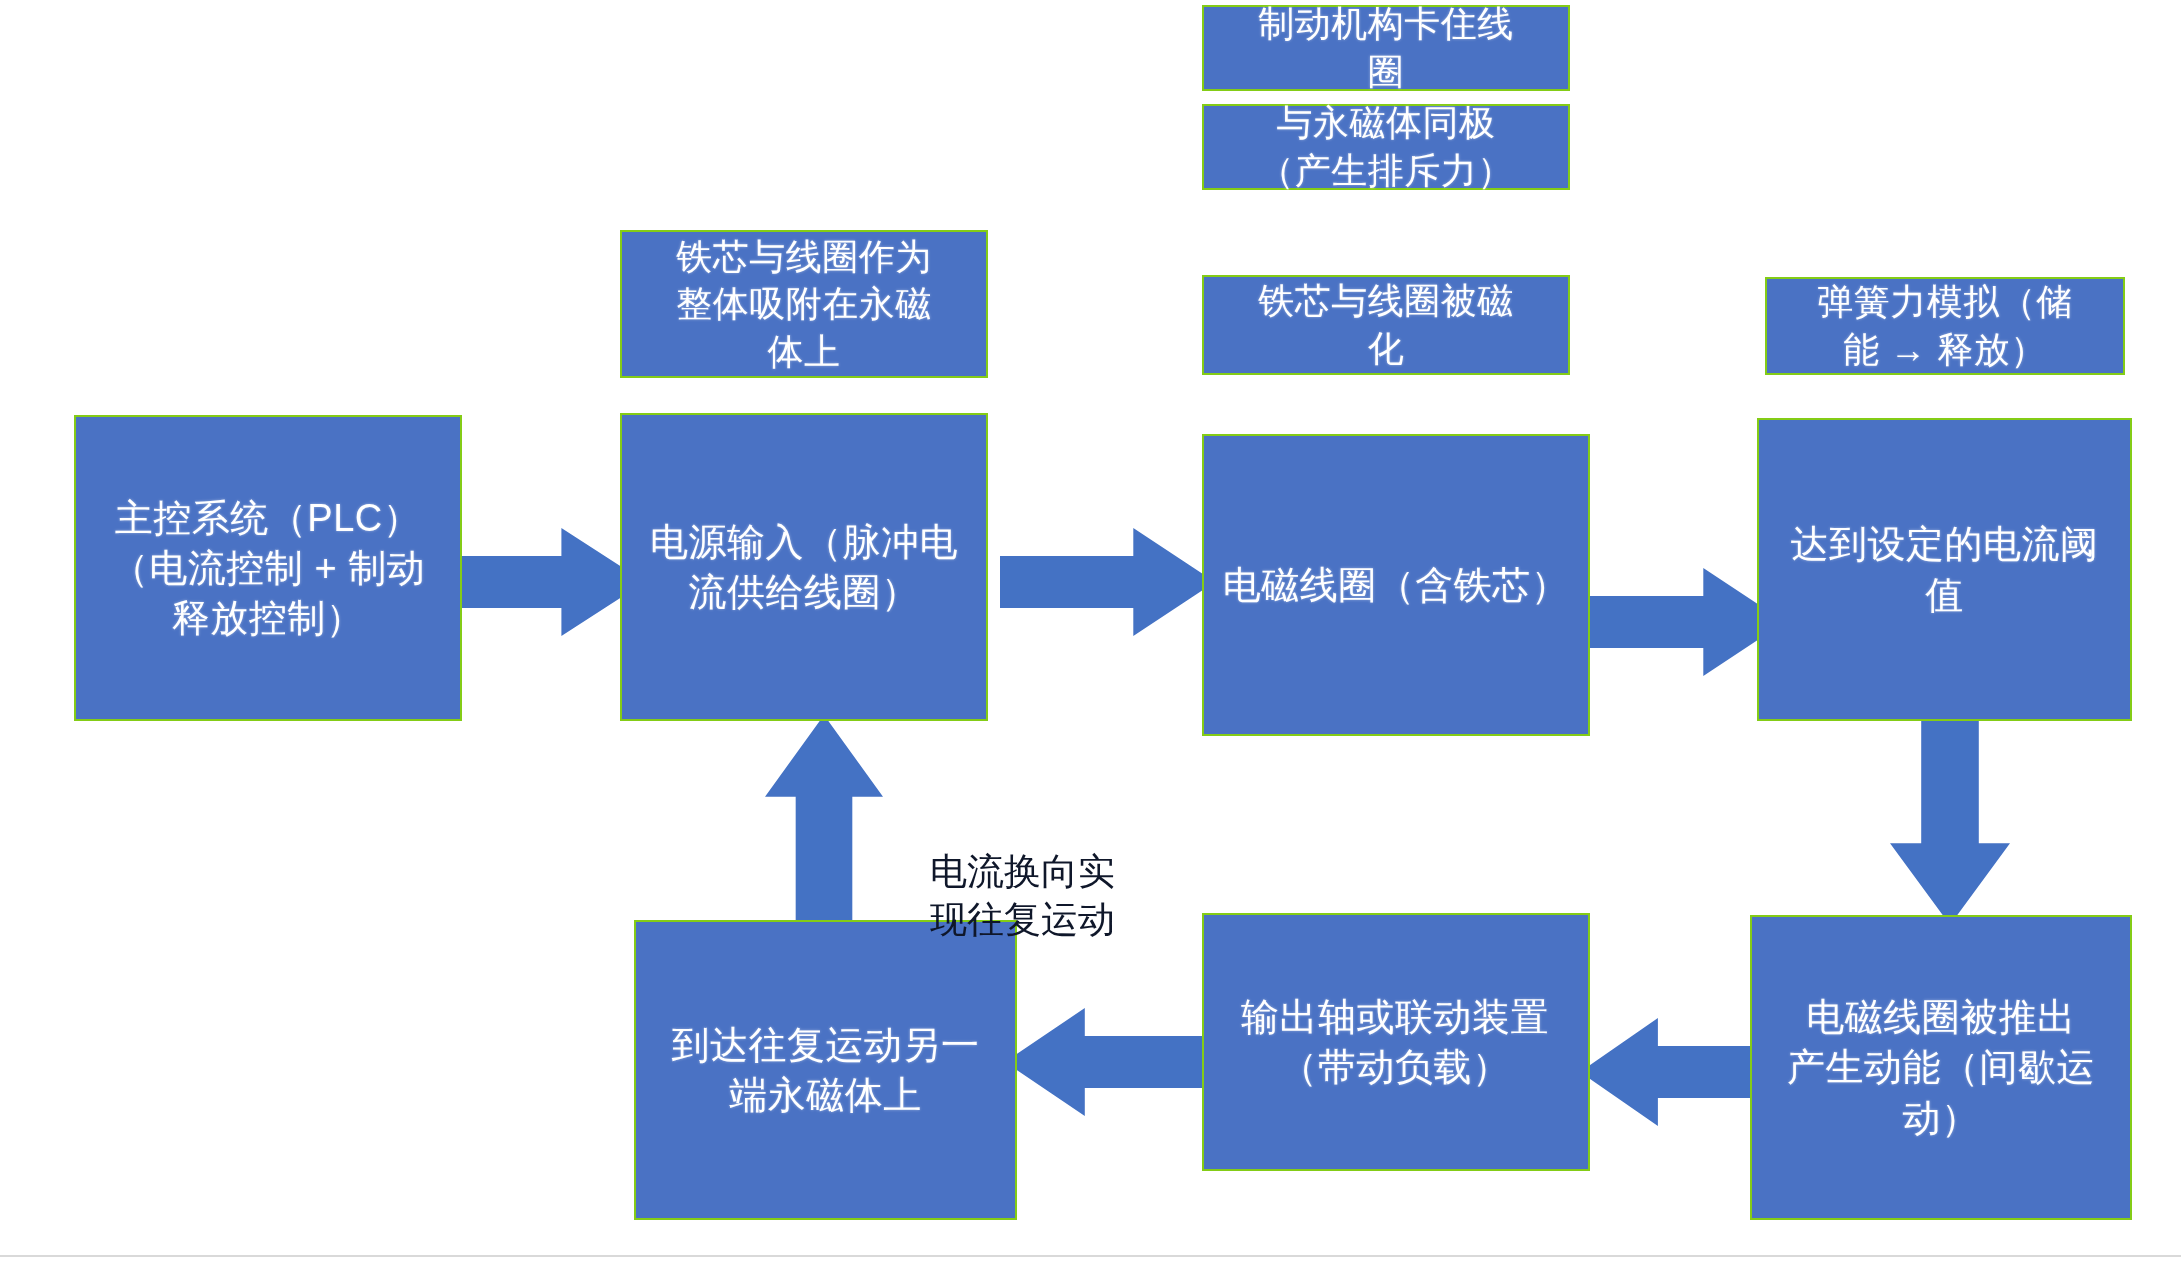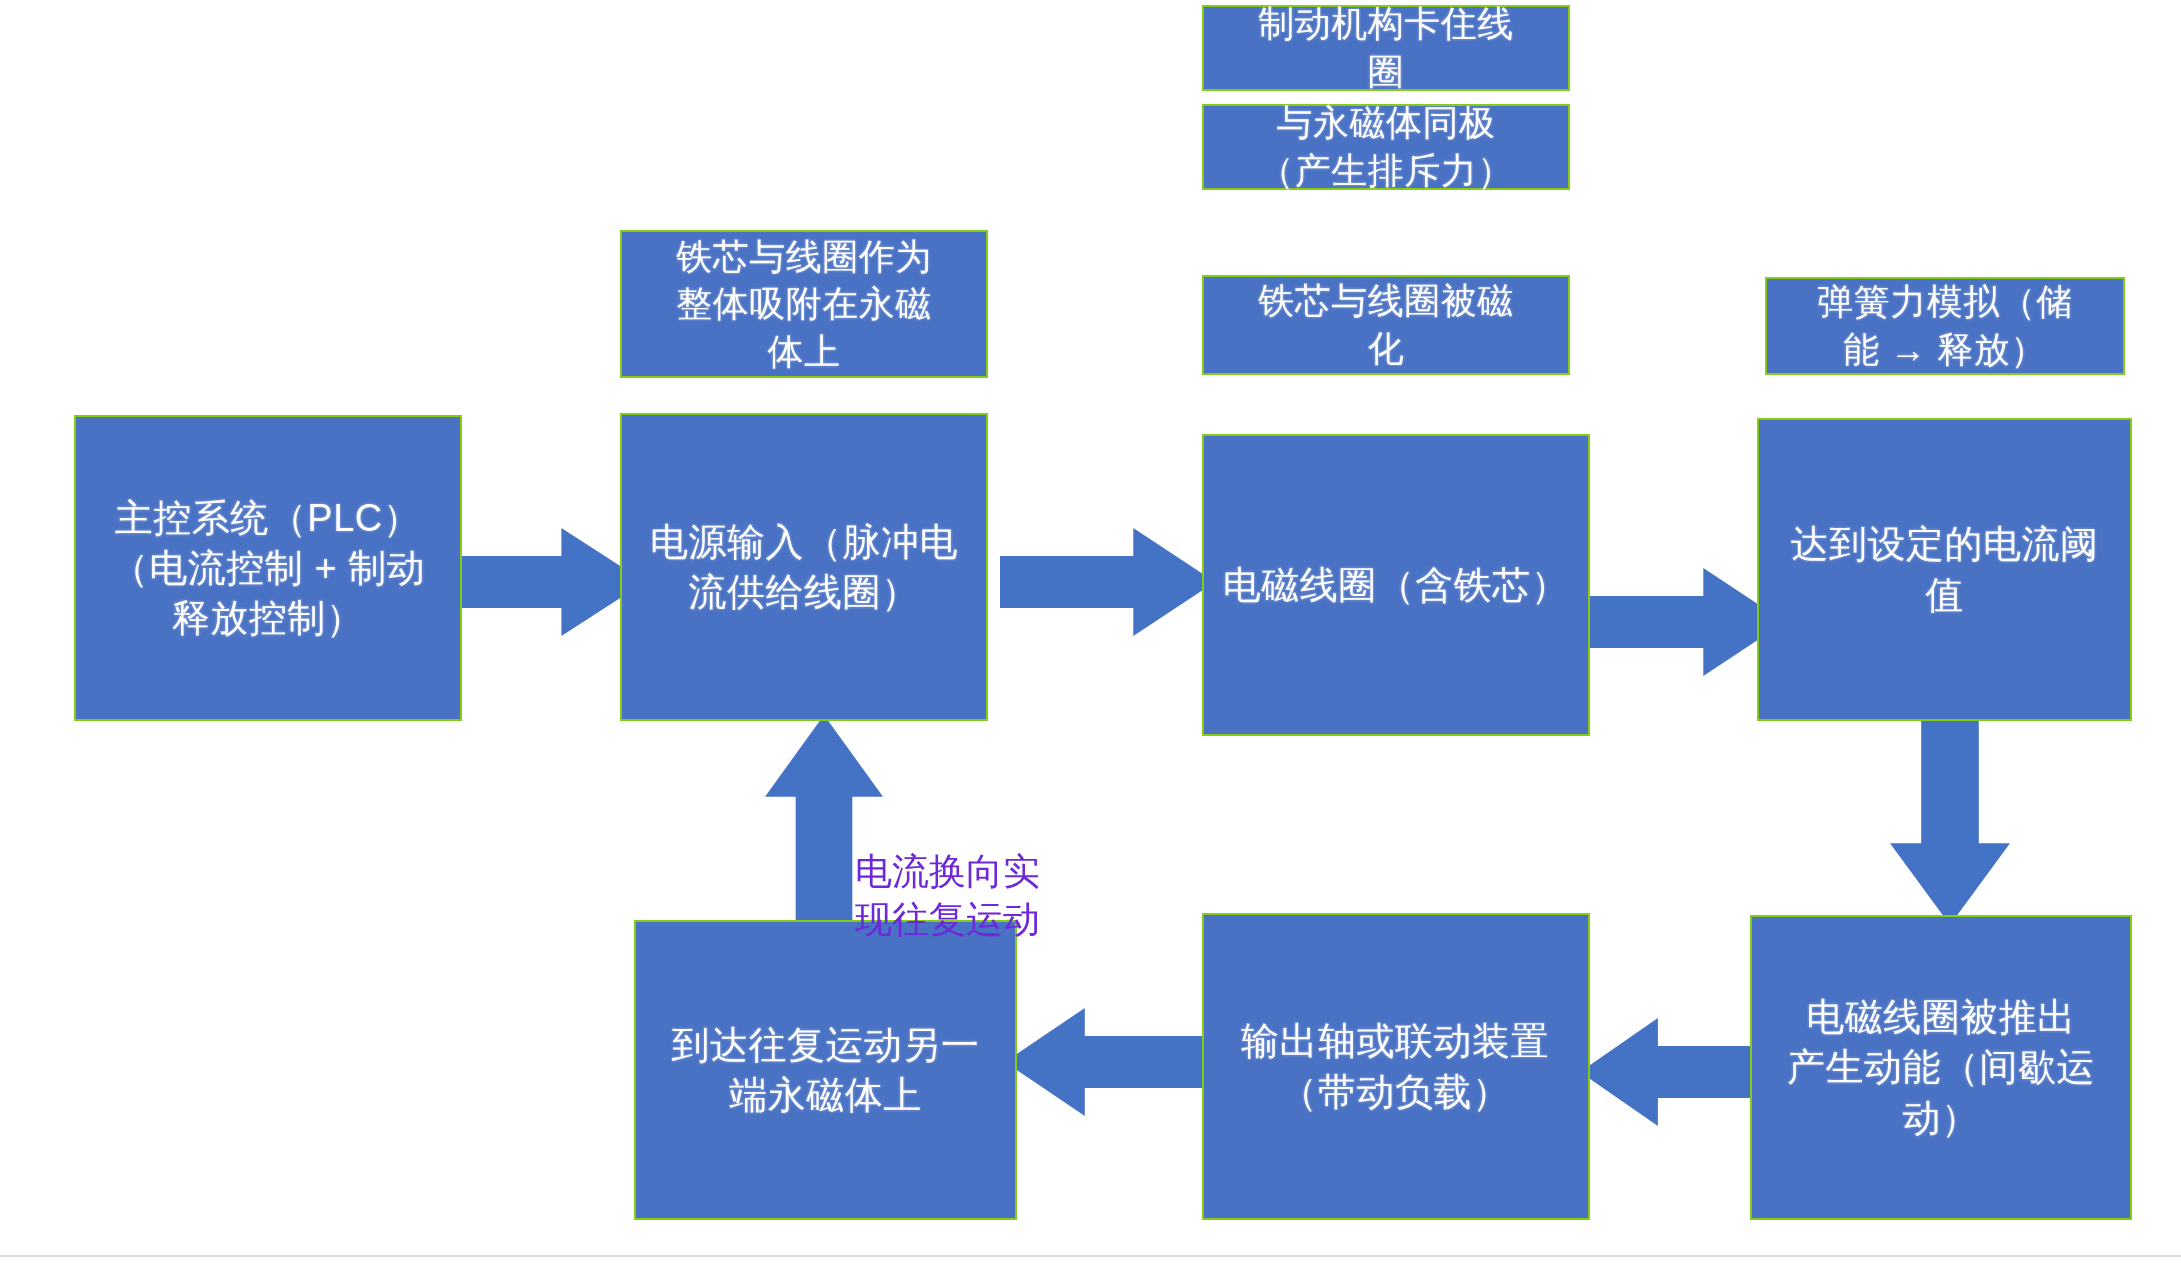--- a/index.html
+++ b/index.html
@@ -42,24 +42,24 @@
     width: 100%;
     white-space: pre-line;
   }
   .node.tag {
     font-size: 36px;
   }
 
   
   .annot {
     position: absolute;
-    color: #6d28d9;
+    color: #0f172a;
     font-size: 37px;
     line-height: 1.3;
-    text-align: left;
+    text-align: right;
     white-space: pre-line;
     z-index: 3;
   }
 
   
   .arrow {
     position: absolute;
     background: #4472c4;
     z-index: 1;
   }
@@ -140,21 +140,21 @@
 
   <div class="node tag" style="left:1202px; top:275px; width:368px; height:100px;">
     <span class="label">铁芯与线圈被磁
 化</span>
   </div>
 
   <div class="node" style="left:1202px; top:418px; width:388px; height:302px;margin-top:16px;">
     <span class="label">电磁线圈（含铁芯）</span>
   </div>
 
-  <div class="node" style="left:1202px; top:913px; width:388px; height:307px;padding-left:8px;">
+  <div class="node" style="left:1202px; top:913px; width:388px; height:258px;padding-left:8px;">
     <span class="label">输出轴或联动装置
 （带动负载）</span>
   </div>
 
   <div class="node tag" style="left:1765px; top:277px; width:360px; height:98px;">
     <span class="label">弹簧力模拟（储
 能 → 释放）</span>
   </div>
 
   <div class="node" style="left:1757px; top:418px; width:375px; height:303px;">

